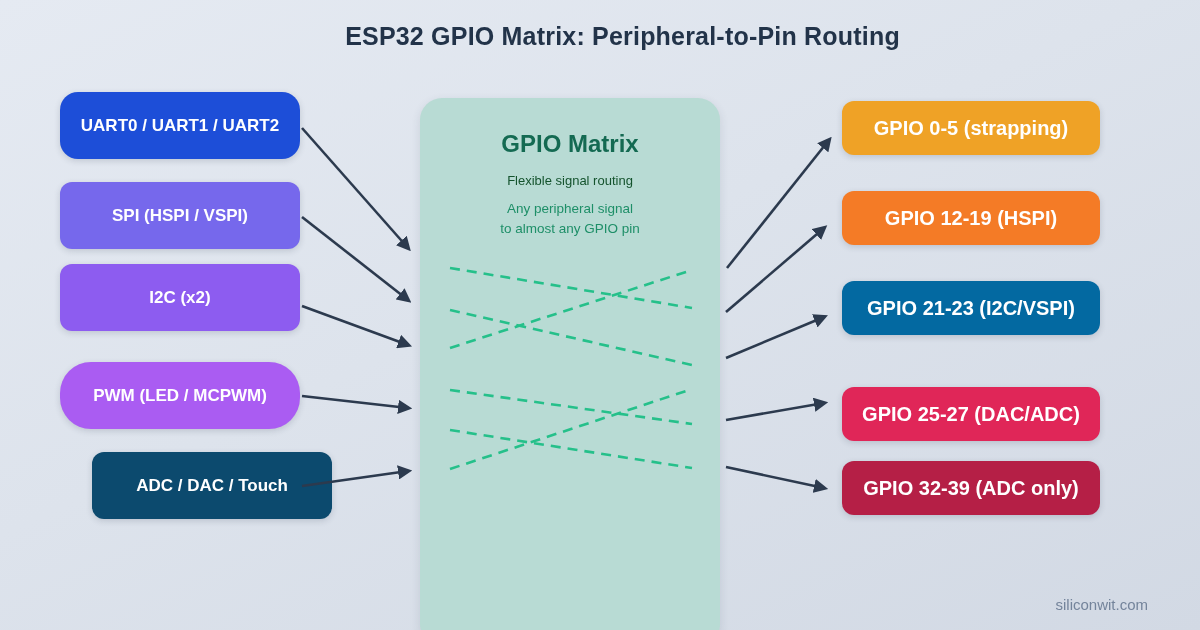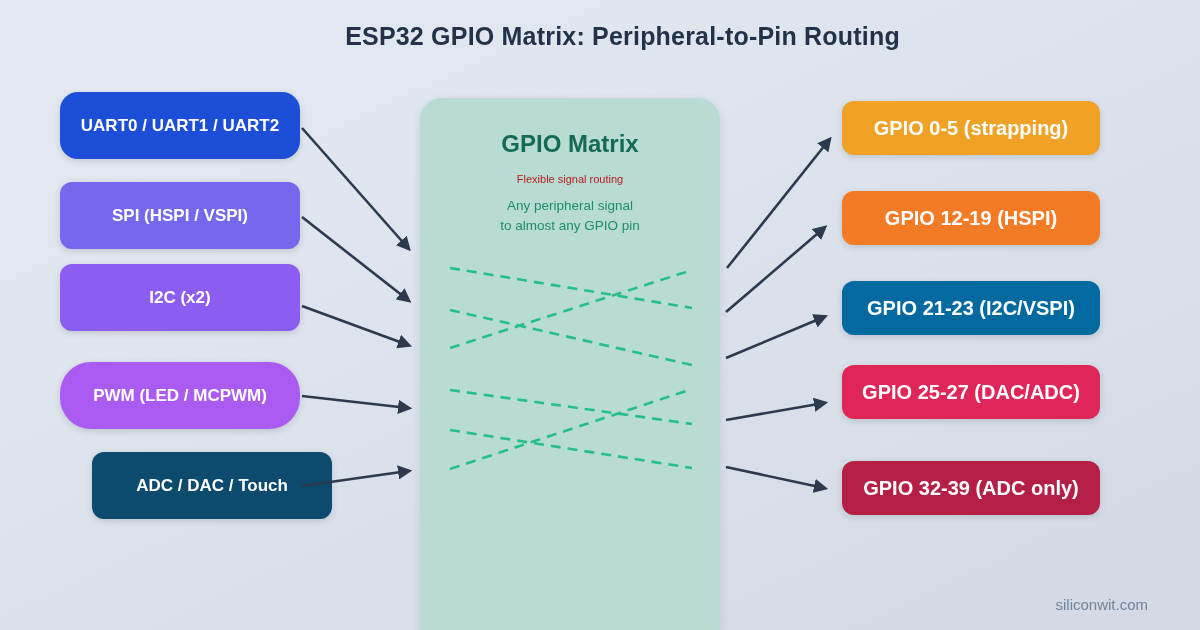--- a/index.html
+++ b/index.html
@@ -39,41 +39,41 @@
 
   .left-node.n0 { top: 92px; }
   .left-node.n1 { top: 182px; }
   .left-node.n2 { top: 264px; }
   .left-node.n3 { top: 362px; border-radius: 31px; }
   .left-node.n4 { top: 452px; }
 
   .right-node.n0 { top: 101px; }
   .right-node.n1 { top: 191px; }
   .right-node.n2 { top: 281px; }
-  .right-node.n3 { top: 365px; }
+  .right-node.n3 { top: 387px; }
   .right-node.n4 { top: 461px; }
 
   .matrix-box {
     position: absolute;
     left: 420px; top: 98px;
     width: 300px; height: 548px;
     border-radius: 22px;
     box-shadow: 0 3px 10px rgba(44, 58, 78, 0.12);
     text-align: center;
   }
   .matrix-title {
     margin-top: 32px;
     font-size: 24px;
     font-weight: bold;
     color: #146a52;
   }
   .matrix-subtitle {
     margin-top: 15px;
-    font-size: 11px;
-    color: #b91c1c;
+    font-size: 13px;
+    color: #14532d;
   }
   .matrix-desc {
     margin-top: 11px;
     font-size: 13.5px;
     line-height: 1.5;
     color: #1e8f68;
   }
 
   svg.overlay {
     position: absolute;

